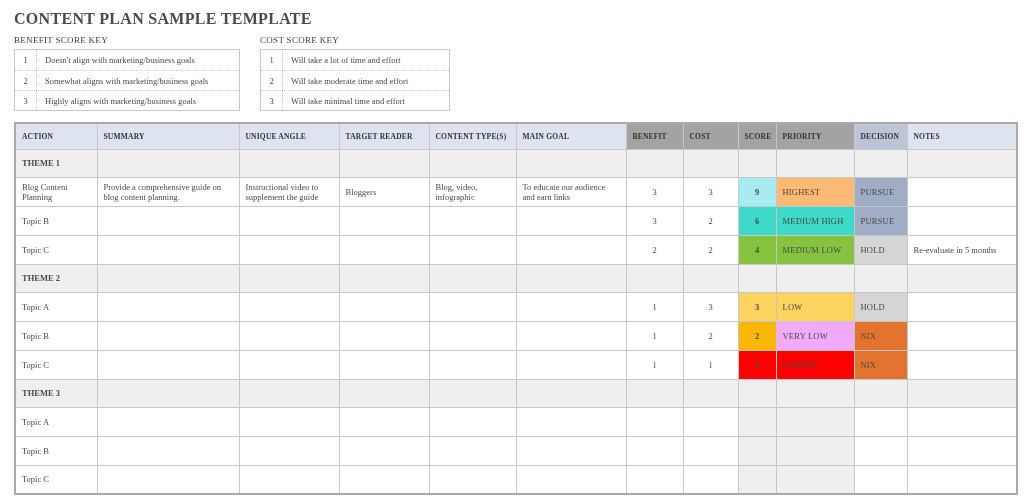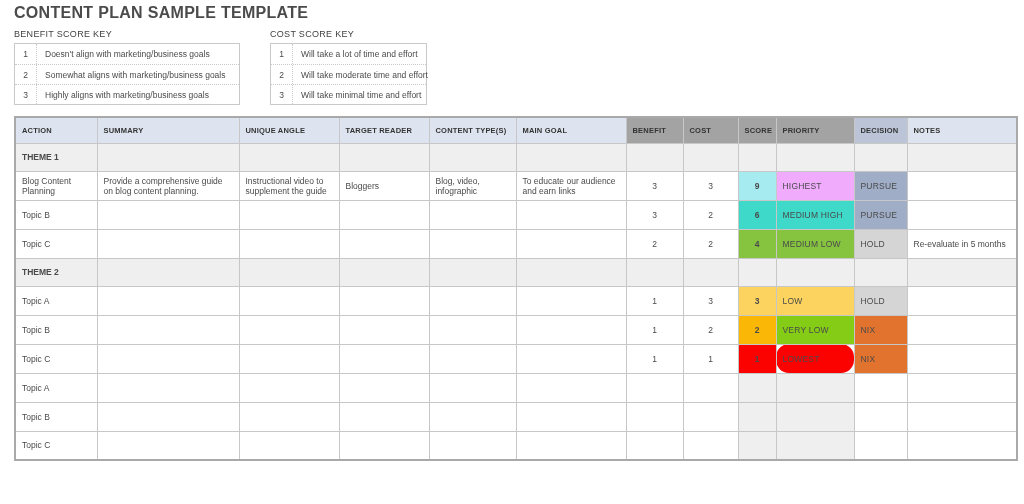--- a/index.html
+++ b/index.html
@@ -3,30 +3,30 @@
 <meta charset="utf-8">
 <style>
   * { margin:0; padding:0; box-sizing:border-box; }
   html,body { background:#ffffff; }
   body {
     width:1024px; height:504px;
     font-family:"Liberation Sans", sans-serif;
     color:#4a4a4a;
     overflow:hidden;
   }
-  .page { padding:4px 8px 0 14px; }
+  .page { padding:10px 8px 0 14px;font-family:Liberation Serif, serif; }
 
   .page-title {
     font-size:16px; font-weight:bold; color:#4b4b4b;
     letter-spacing:.3px; margin-bottom:7px;
   }
 
   .keys-row { display:flex; align-items:center; margin-bottom:11px; }
   .key-block { width:226px; }
-  .key-block.cost { width:157px; margin-left:30px; }
+  .key-block.cost { width:190px; margin-left:20px; }
   .key-label { font-size:9px; color:#3f3f3f; letter-spacing:.3px; margin-bottom:4px; }
   .key-table { border:1px solid #c9c9c9; background:#fff; }
   .key-row { display:flex; height:20px; align-items:center; }
   .key-row + .key-row { border-top:1px dotted #c9c9c9; }
   .key-score {
     width:22px; flex:0 0 22px; text-align:center;
     border-right:1px dotted #c9c9c9; font-size:8.5px; color:#4a4a4a;
     align-self:stretch; display:flex; align-items:center; justify-content:center;
   }
   .key-desc { padding-left:8px; font-size:8.5px; color:#4a4a4a; white-space:nowrap; }
@@ -156,21 +156,21 @@
         <tr class="data-row">
           <td class="c-action">Blog Content Planning</td>
           <td class="c-summary">Provide a comprehensive guide on blog content planning.</td>
           <td class="c-unique_angle">Instructional video to supplement the guide</td>
           <td class="c-target_reader">Bloggers</td>
           <td class="c-content_types">Blog, video, infographic</td>
           <td class="c-main_goal">To educate our audience and earn links</td>
           <td class="c-benefit">3</td>
           <td class="c-cost">3</td>
           <td class="c-score" style="background: rgb(166, 235, 240);">9</td>
-          <td class="c-priority" style="background: #f0abfc; margin-left: 19px;">HIGHEST</td>
+          <td class="c-priority" style="background: #fdba74; margin-left: 19px;">HIGHEST</td>
           <td class="c-decision" style="background: rgb(159, 173, 199);">PURSUE</td>
           <td class="c-notes"></td>
         </tr>
         <tr class="data-row">
           <td class="c-action">Topic B</td>
           <td class="c-summary"></td>
           <td class="c-unique_angle"></td>
           <td class="c-target_reader"></td>
           <td class="c-content_types"></td>
           <td class="c-main_goal"></td>
@@ -226,36 +226,50 @@
         <tr class="data-row">
           <td class="c-action">Topic B</td>
           <td class="c-summary"></td>
           <td class="c-unique_angle"></td>
           <td class="c-target_reader"></td>
           <td class="c-content_types"></td>
           <td class="c-main_goal"></td>
           <td class="c-benefit">1</td>
           <td class="c-cost">2</td>
           <td class="c-score" style="background: rgb(251, 183, 5);">2</td>
-          <td class="c-priority" style="background: #84cc16;">VERY LOW</td>
+          <td class="c-priority" style="background: #f0abfc;">VERY LOW</td>
           <td class="c-decision" style="background: rgb(226, 115, 46);">NIX</td>
           <td class="c-notes"></td>
         </tr>
         <tr class="data-row">
           <td class="c-action">Topic C</td>
           <td class="c-summary"></td>
           <td class="c-unique_angle"></td>
           <td class="c-target_reader"></td>
           <td class="c-content_types"></td>
           <td class="c-main_goal"></td>
           <td class="c-benefit">1</td>
           <td class="c-cost">1</td>
           <td class="c-score" style="background: rgb(251, 1, 0);">1</td>
-          <td class="c-priority" style="background: rgb(251, 1, 0); border-radius: 13px;">LOWEST</td>
+          <td class="c-priority" style="background: rgb(251, 1, 0);">LOWEST</td>
           <td class="c-decision" style="background: rgb(226, 115, 46);">NIX</td>
+          <td class="c-notes"></td>
+        </tr>
+        <tr class="theme-row">
+          <td class="c-action theme-label">THEME 3</td>
+          <td class="c-summary"></td>
+          <td class="c-unique_angle"></td>
+          <td class="c-target_reader"></td>
+          <td class="c-content_types"></td>
+          <td class="c-main_goal"></td>
+          <td class="c-benefit"></td>
+          <td class="c-cost"></td>
+          <td class="c-score"></td>
+          <td class="c-priority"></td>
+          <td class="c-decision"></td>
           <td class="c-notes"></td>
         </tr>
         <tr class="data-row">
           <td class="c-action">Topic A</td>
           <td class="c-summary"></td>
           <td class="c-unique_angle"></td>
           <td class="c-target_reader"></td>
           <td class="c-content_types"></td>
           <td class="c-main_goal"></td>
           <td class="c-benefit"></td>

